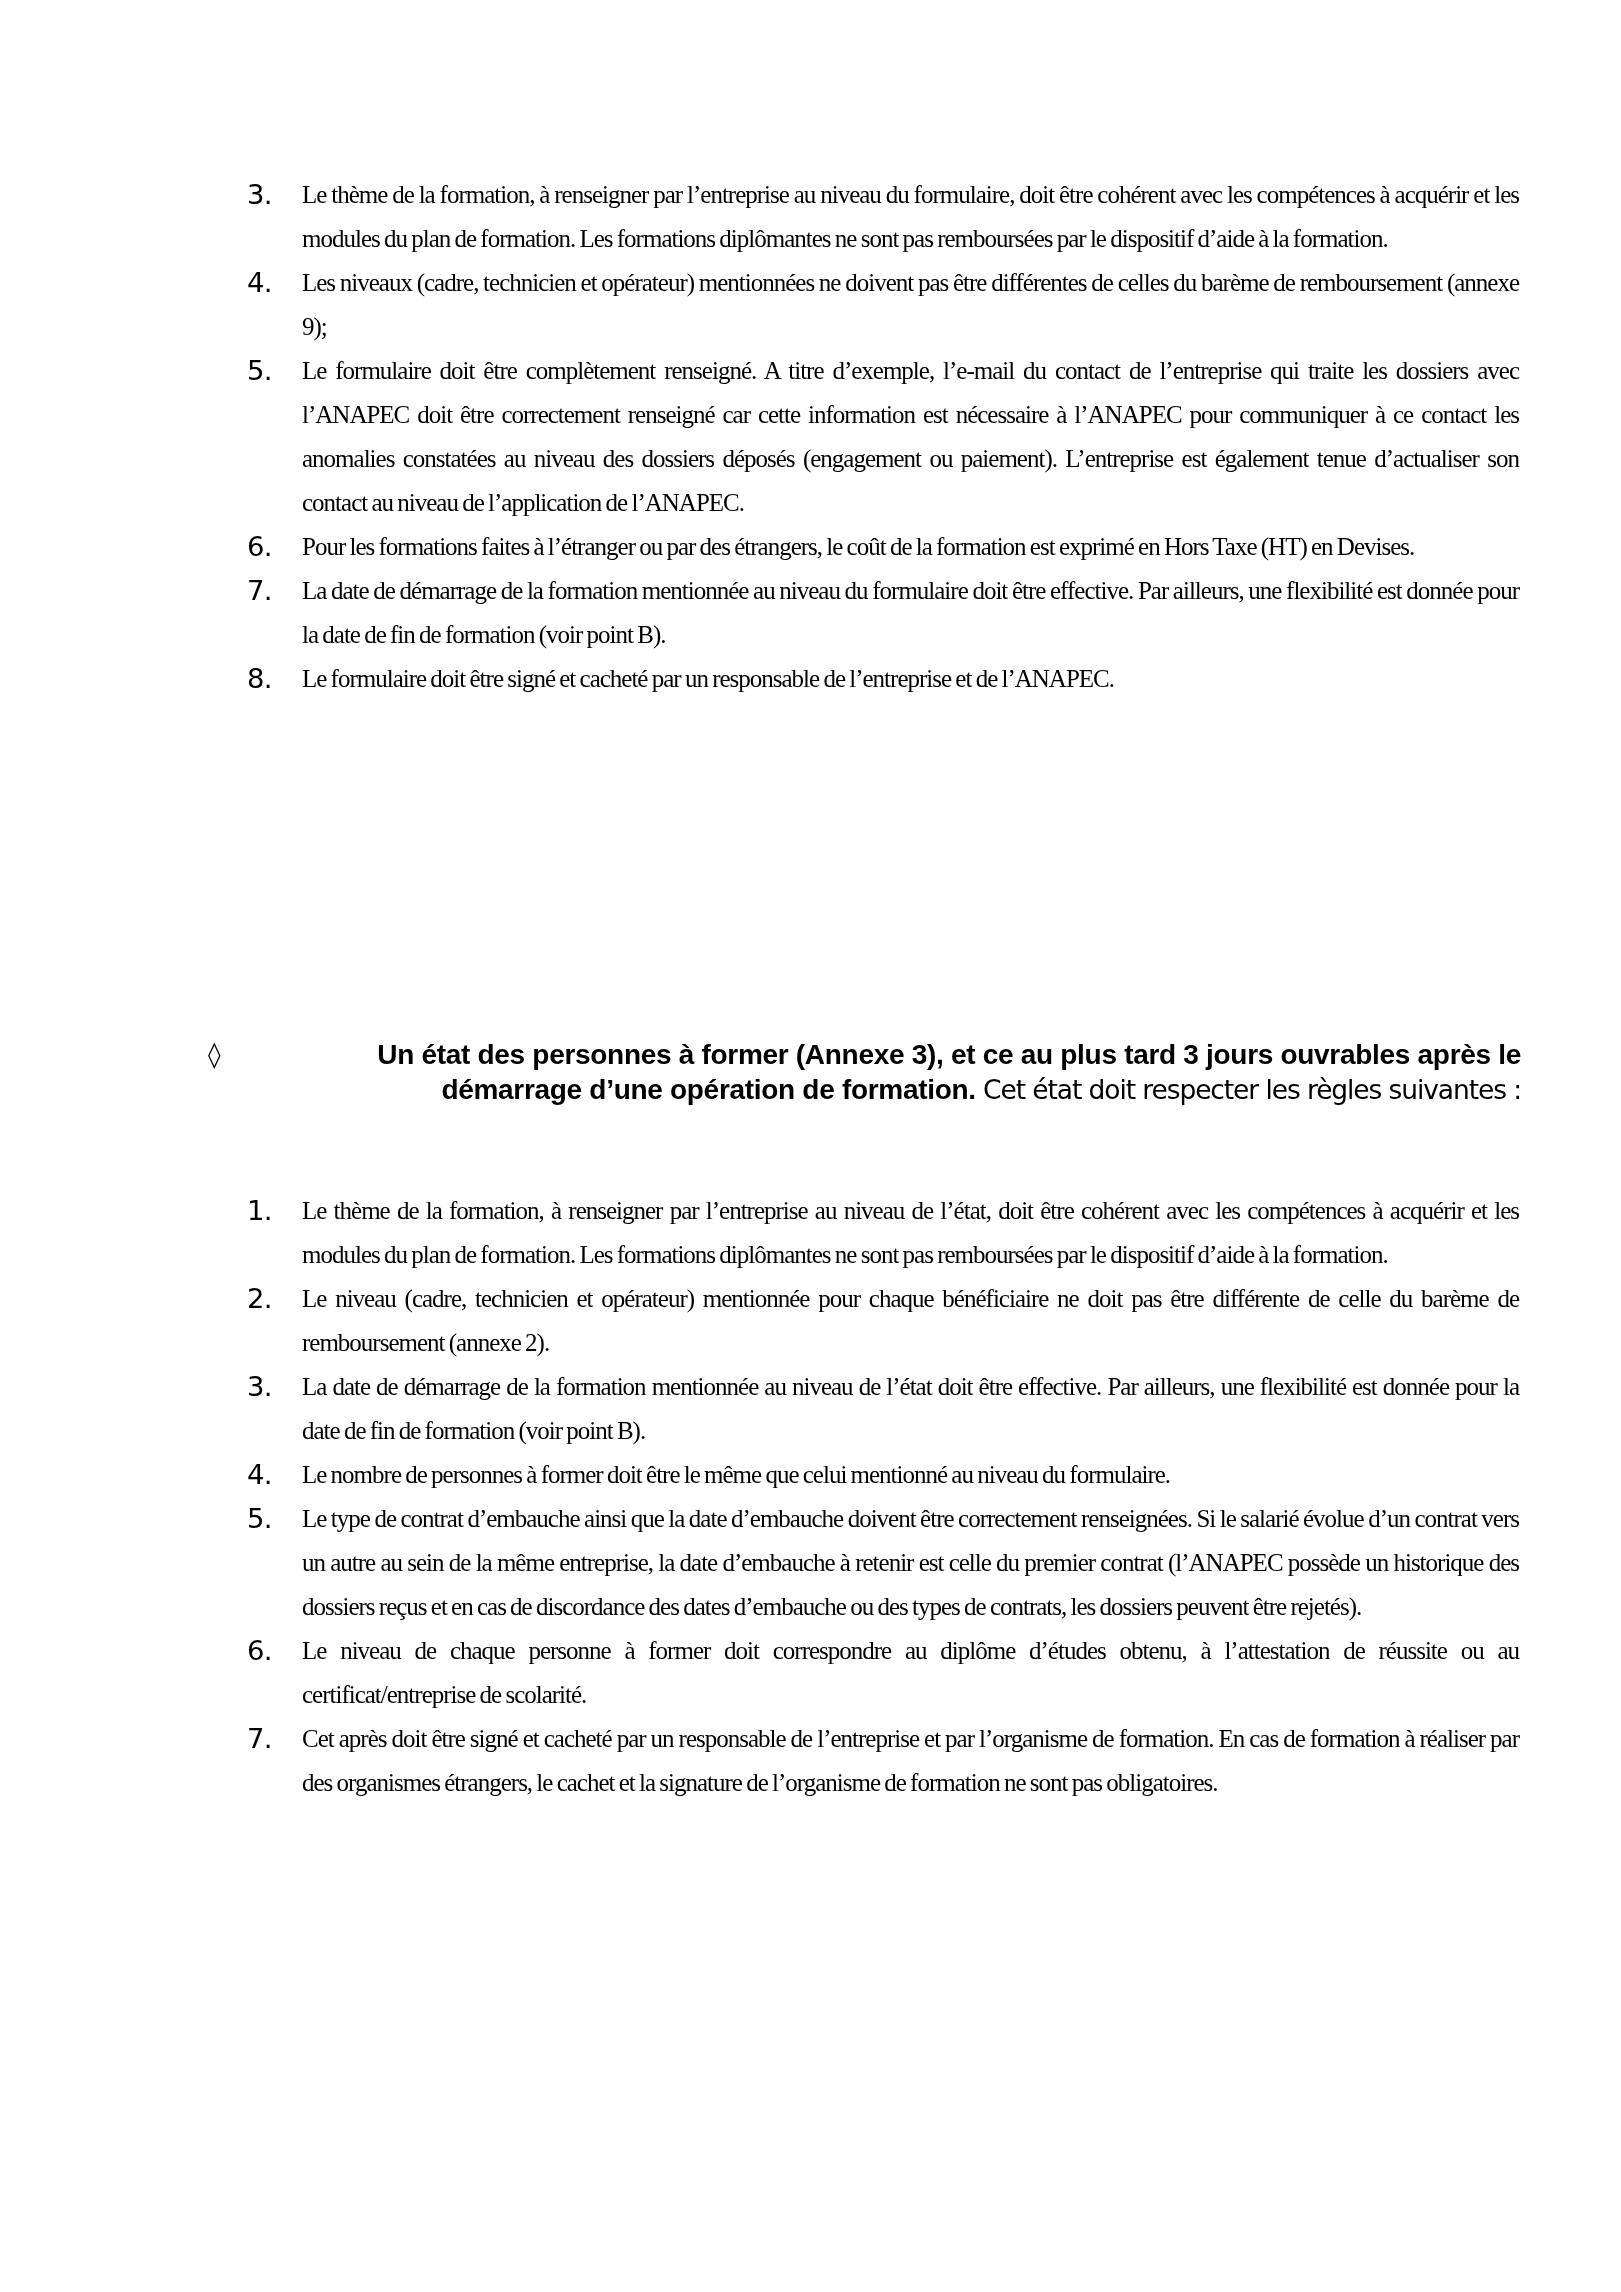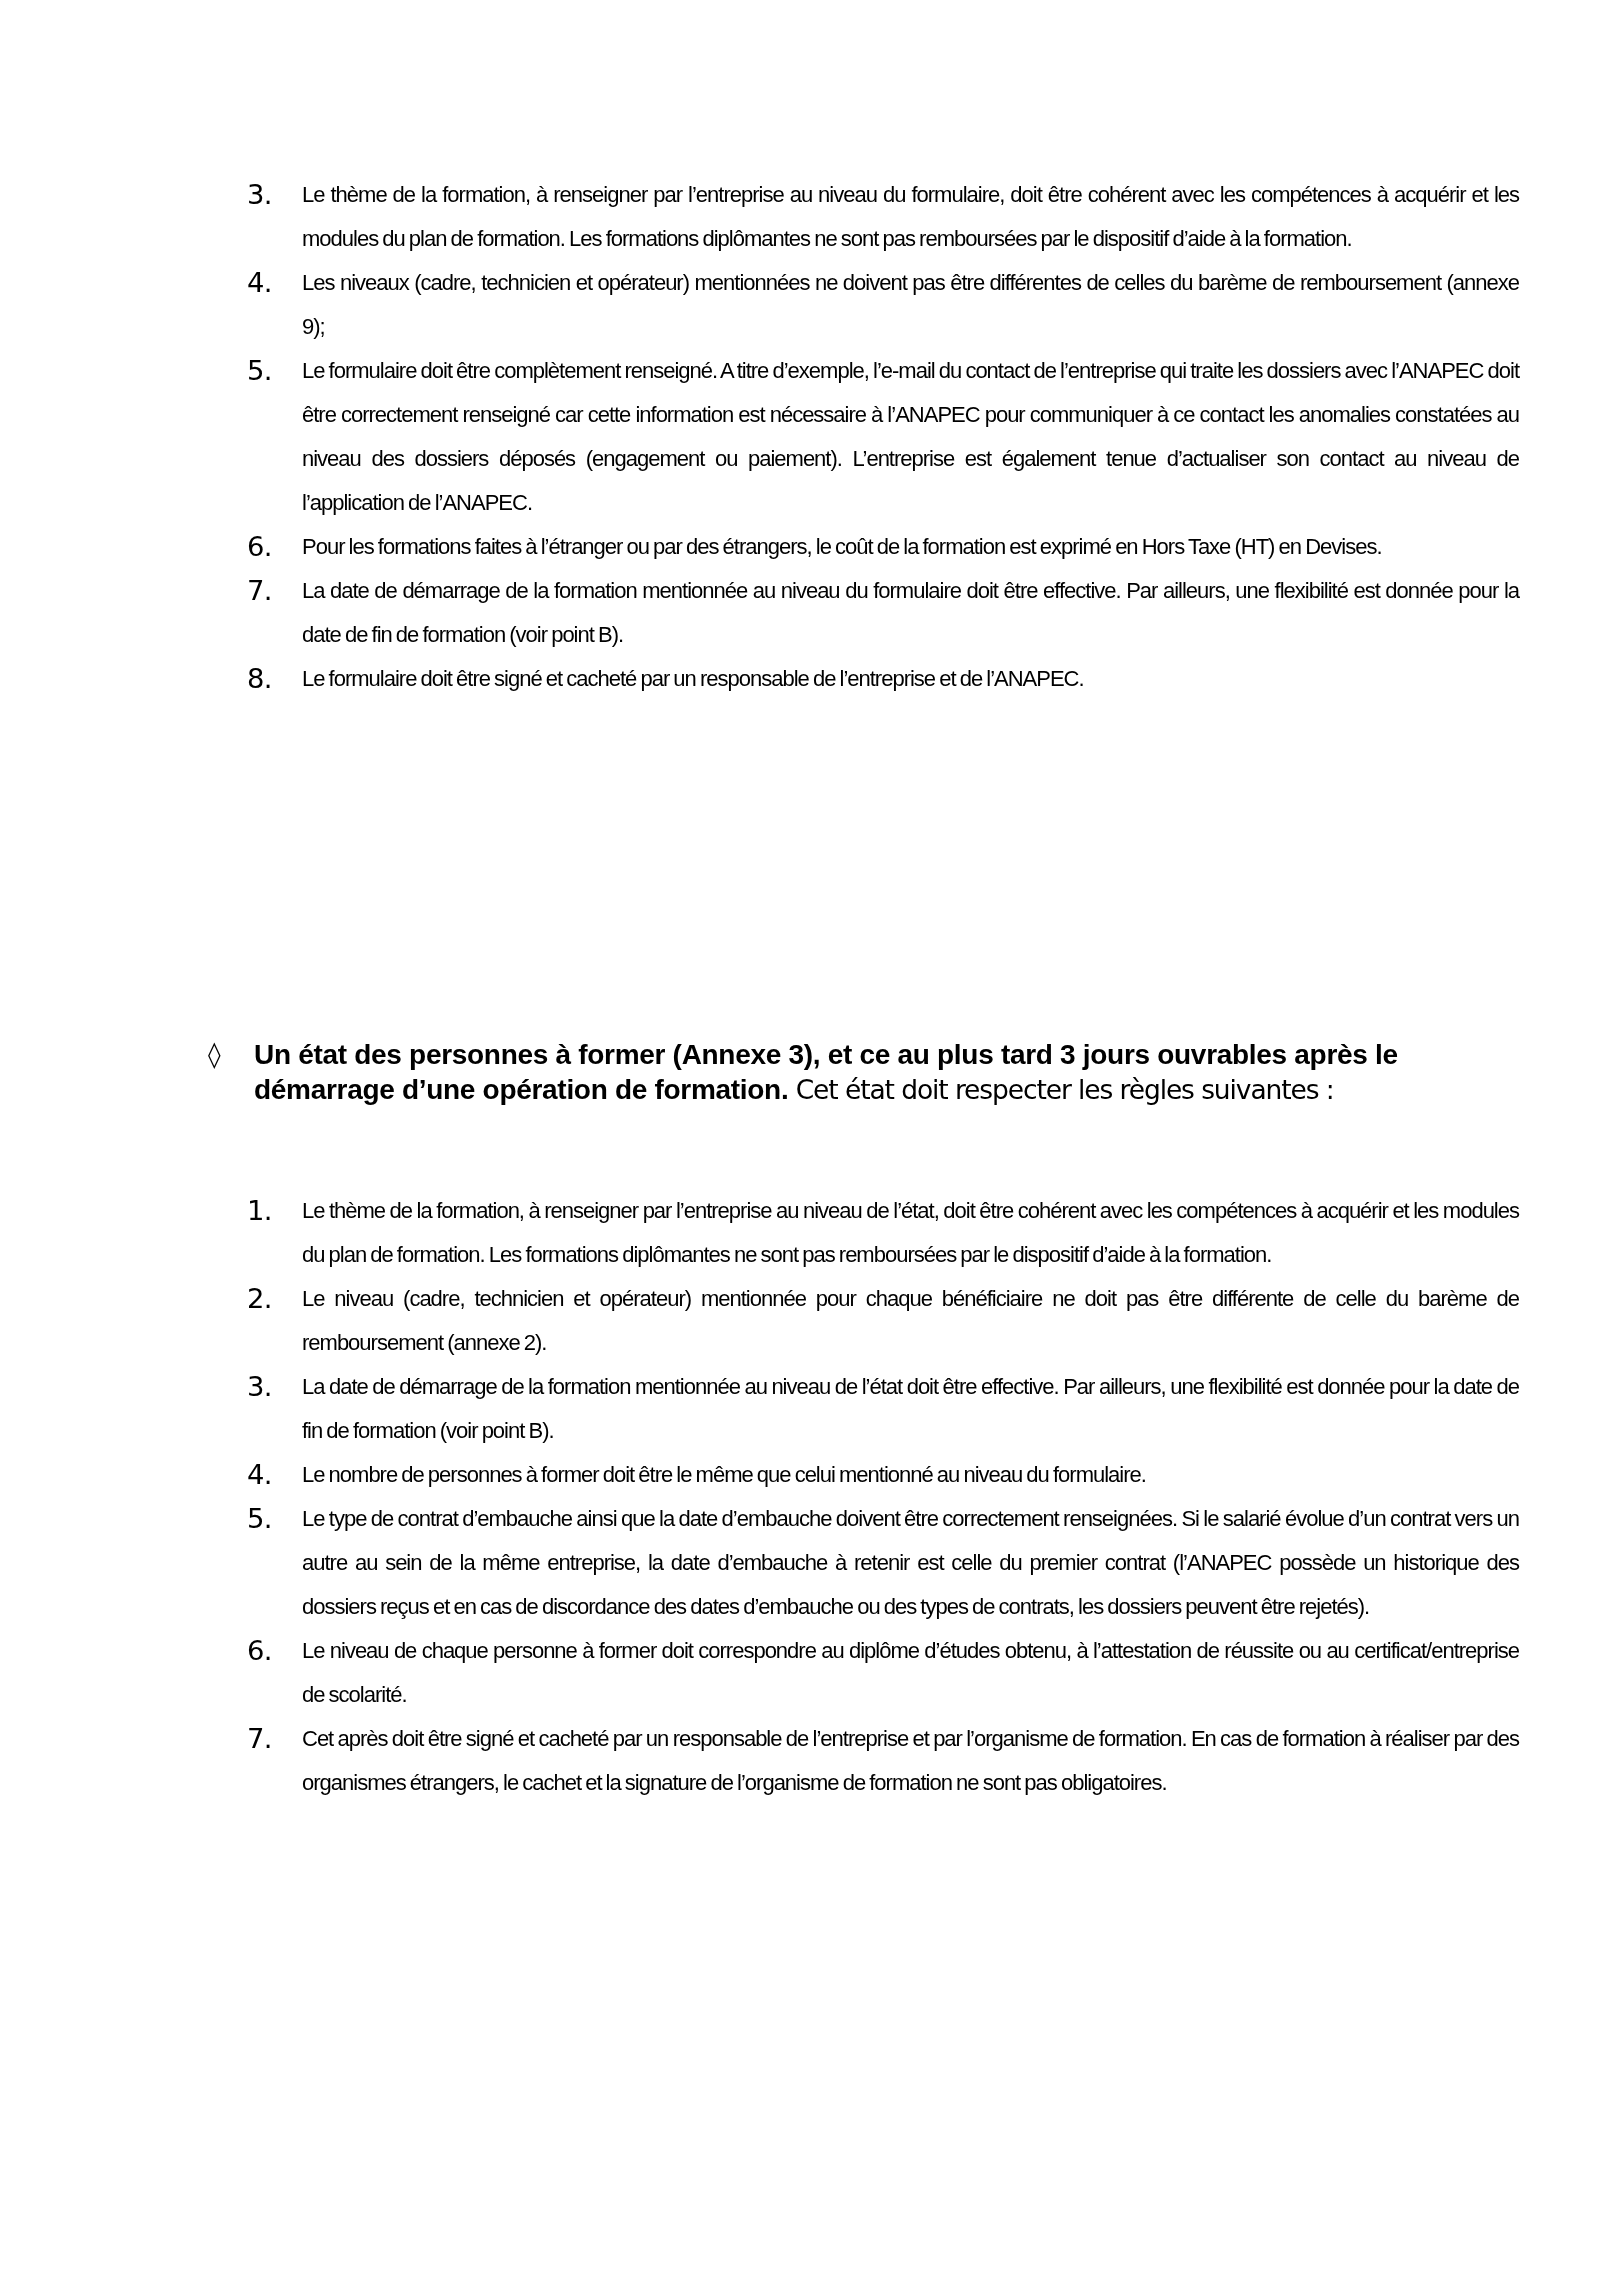--- a/index.html
+++ b/index.html
@@ -14,34 +14,34 @@
   }
   .list.first { top: 173px; }
   .list.second { top: 1189px; }
   .item { position: relative; padding-left: 55px; margin: 0; }
   .num {
     position: absolute; left: 0; top: 0;
     font-size: 27.4px; line-height: 44px;
     font-family: "DejaVu Sans", sans-serif; letter-spacing: -0.6px;
   }
   .txt {
-    display: block; font-size: 22px; line-height: 44px; text-align: justify;
-    font-family: Liberation Sans, sans-serif; letter-spacing: -1px; word-spacing: -1px;
+    display: block; font-size: 25px; line-height: 44px; text-align: justify;
+    font-family: Liberation Serif, serif; letter-spacing: -1px; word-spacing: -1px;
     transform-origin: left top;
   }
   .bullet-block {
     position: absolute; left: 208px; top: 1037px; width: 1313px;
   }
   .diamond {
     position: absolute; left: 0; top: 0; font-size: 25.5px; line-height: 35px;
     font-family: "DejaVu Sans", sans-serif;
   }
   .bullet-text {
     margin-left: 46px; font-size: 28px; line-height: 35px;
-    font-family: "Liberation Sans", sans-serif; letter-spacing: -0.3px;
+    font-family: "Liberation Sans", sans-serif; letter-spacing: -0.3px; text-align: right;
   }
   .bold { font-weight: bold; }
   .normal { font-family: "DejaVu Sans", sans-serif; font-weight: normal; font-size: 26.5px; letter-spacing: -1.1px; }
 </style>
 </head>
 <body>
 
 <div class="page">
 
   <ol class="list first">

